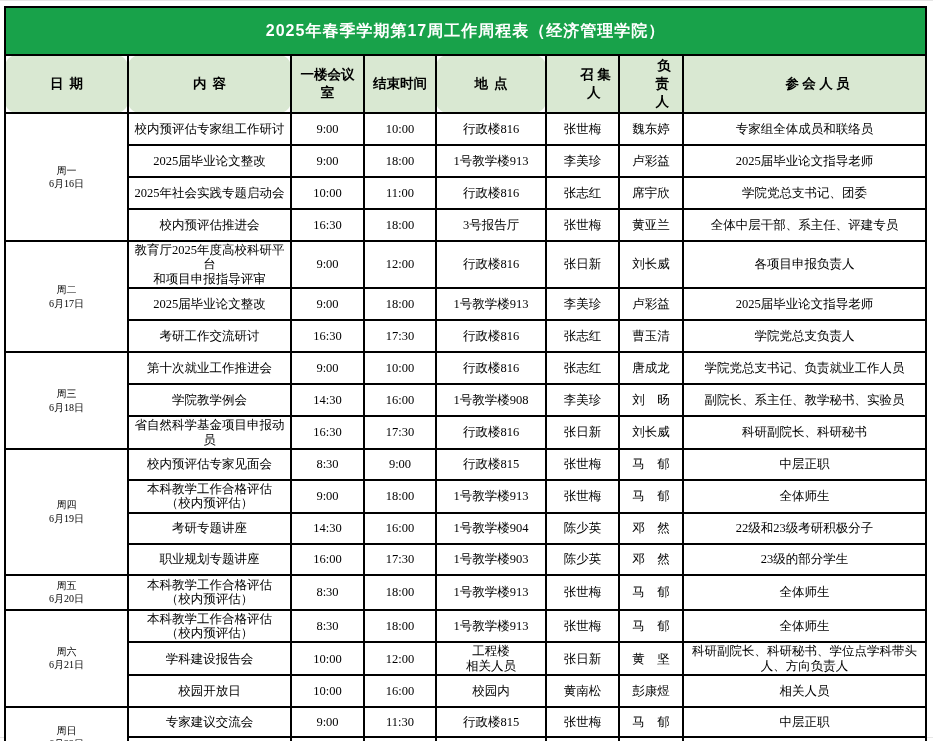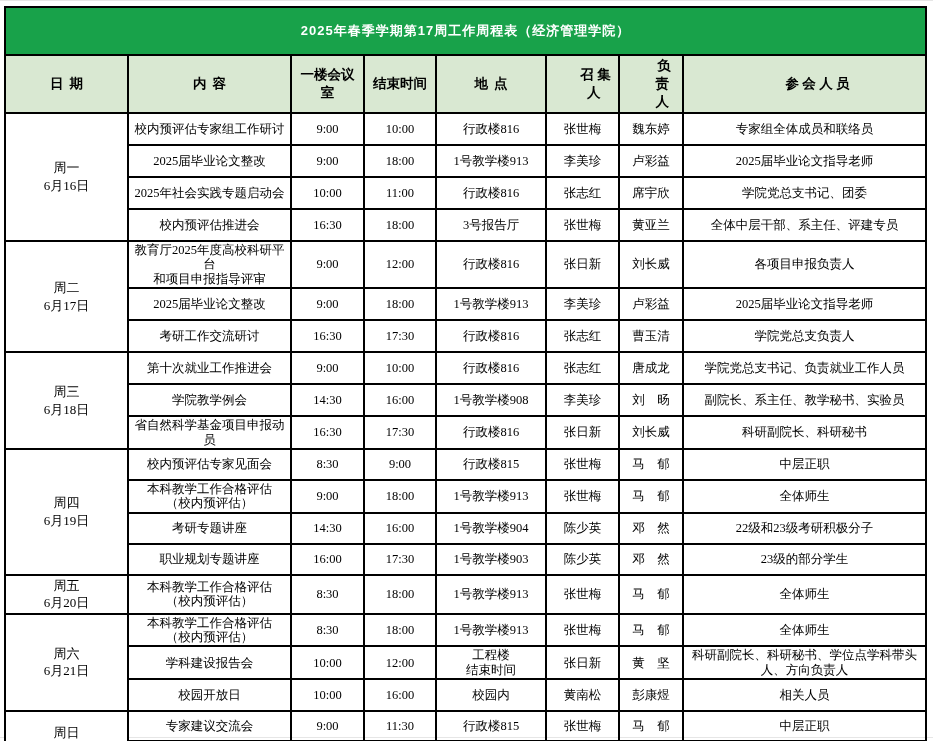--- a/index.html
+++ b/index.html
@@ -42,41 +42,41 @@
     text-align: center;
     vertical-align: middle;
     padding: 1px 2px;
     overflow: hidden;
   }
   th.title-cell {
     height: 44px;
     background: var(--title-bg, #18a24a);
     color: var(--title-text, #ffffff);
     font-family: "Liberation Sans", sans-serif;
-    font-size: 13px;
+    font-size: 16px;
     font-weight: bold;
     letter-spacing: 1px;
   }
   tr.col-header th {
     height: 40px;
     background: var(--header-bg, #d9e8d2);
     font-family: "Liberation Sans", sans-serif;
     font-size: 13.5px;
     font-weight: bold;
   }
-  tr.col-header th.sp { letter-spacing: 0.45em; text-indent: 0.45em; }
+  tr.col-header th.sp { letter-spacing: 0.45em; text-indent: 0.45em; border-radius: 12px; }
   tr.col-header th.sp3 { letter-spacing: 0.25em; text-indent: 0.25em; padding-left: 28px; }
   td {
     font-size: 12.5px;
     line-height: 1.15;
     white-space: pre-line;
   }
   td.date-cell {
     background: #ffffff;
-    font-size: 13px;
+    font-size: 10px;
     line-height: 1.35;
   }
 </style>
 </head>
 <body>
 
 <div class="sheet">
   <table class="schedule">
     <colgroup>
       <col style="width:123px">
@@ -256,21 +256,21 @@
           <td>1号教学楼913</td>
           <td>张世梅</td>
           <td>马　郁</td>
           <td>全体师生</td>
         </tr>
         <tr style="height: 32px; padding-left: 42px;">
           <td>学科建设报告会</td>
           <td>10:00</td>
           <td>12:00</td>
           <td>工程楼
-结束时间</td>
+相关人员</td>
           <td>张日新</td>
           <td>黄　坚</td>
           <td>科研副院长、科研秘书、学位点学科带头人、方向负责人</td>
         </tr>
         <tr style="height: 32px;">
           <td>校园开放日</td>
           <td>10:00</td>
           <td>16:00</td>
           <td>校园内</td>
           <td>黄南松</td>

